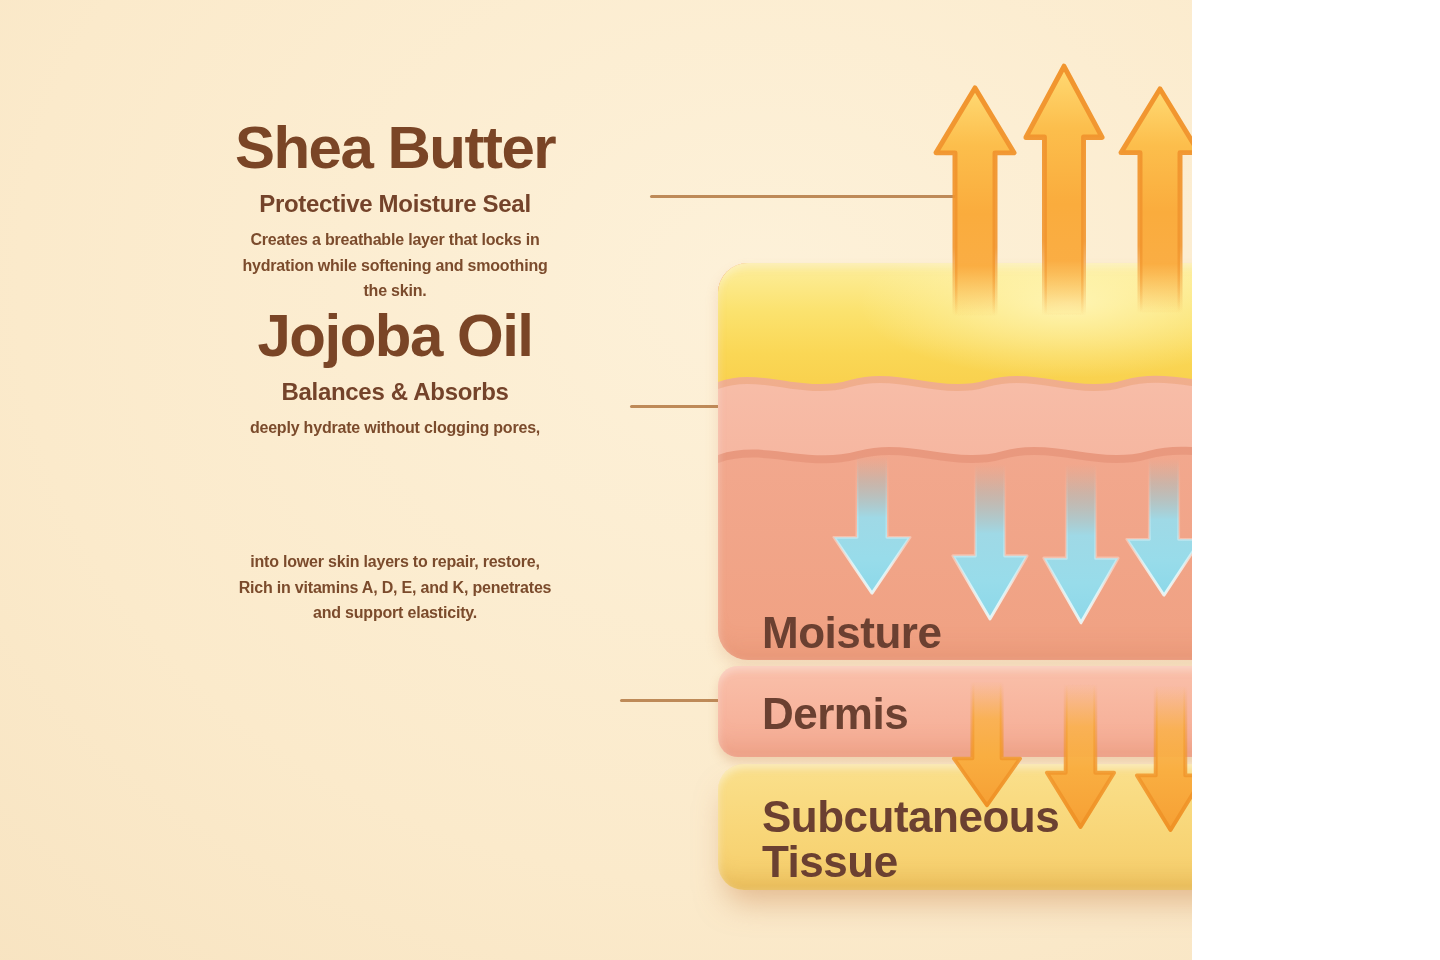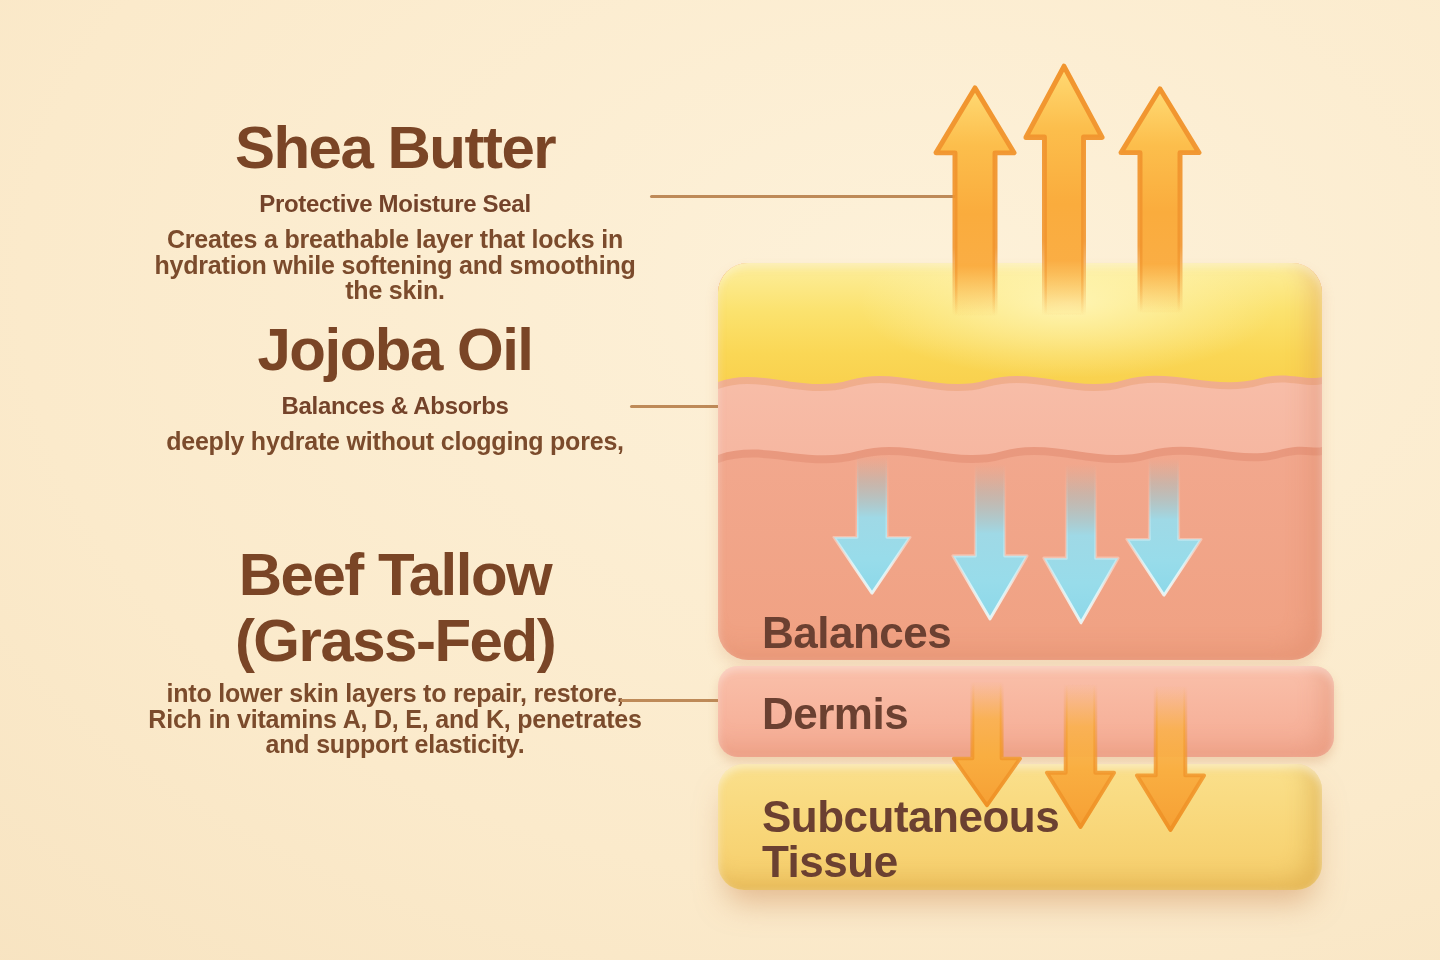--- a/index.html
+++ b/index.html
@@ -1,28 +1,28 @@
 <!DOCTYPE html>
 <html><head>
 <meta charset="utf-8">
 <style>
   html,body{margin:0;padding:0;}
   .stage{
-    position:relative;width:1440px;height:960px;overflow:hidden;
+    position:relative;width:1192px;height:960px;overflow:hidden;
     font-family:"Liberation Sans","DejaVu Sans",sans-serif;
     background:radial-gradient(120% 120% at 64% 30%, #FDF1D9 0%, #FBEACB 52%, #F5DFBA 100%);
   }
   
   .info{position:absolute;left:110px;width:570px;text-align:center;}
-  .s1{top:116px}.s2{top:318px}.s3{top:542px}
+  .s1{top:116px}.s2{top:304px}.s3{top:542px}
   .title{font-size:60px;line-height:64px;font-weight:800;color:#7A4526;letter-spacing:-1.5px;}
   .s3 .title{line-height:66px;}
   .subtitle{font-size:24px;line-height:32px;font-weight:800;color:#74432A;margin-top:8px;letter-spacing:-0.3px;}
   .s3 .subtitle{margin-top:16px;}
-  .body{margin-top:7px;font-size:25px;line-height:25.5px;font-weight:700;color:#7B4B2C;letter-spacing:-0.2px;}
+  .body{margin-top:7px;font-size:16px;line-height:25.5px;font-weight:700;color:#7B4B2C;letter-spacing:-0.2px;}
   .body div{white-space:nowrap;}
   
   .connector{position:absolute;height:3px;border-radius:2px;background:#BE8A58;z-index:5;}
   .c1{left:650px;top:195px;width:308px;}
   .c2{left:630px;top:405px;width:92px;}
   .c3{left:620px;top:699px;width:102px;}
   
   .skin{position:absolute;left:718px;top:263px;width:604px;height:630px;z-index:10;}
   .slab{position:absolute;left:0;width:604px;}
   .slab-epi{top:0;height:397px;border-radius:30px;overflow:hidden;box-shadow:0 8px 14px rgba(205,130,85,.2);}
@@ -137,24 +137,20 @@
     <div class="title">
       <div>Jojoba Oil</div>
     </div>
     <div class="subtitle">Balances &amp; Absorbs</div>
     <div class="body">
       <div>deeply hydrate without clogging pores,</div>
     </div>
   </section>
 
   <section class="info s3">
-    <div class="title">
-      <div>Beef Tallow</div>
-      <div>(Grass-Fed)</div>
-    </div>
     <div class="body">
       <div>into lower skin layers to repair, restore,</div>
       <div>Rich in vitamins A, D, E, and K, penetrates</div>
       <div>and support elasticity.</div>
     </div>
   </section>
 
   <div class="connector c1"></div>
   <div class="connector c2"></div>
   <div class="connector c3"></div>
@@ -164,21 +160,21 @@
     <div class="slab slab-epi">
       <svg viewBox="0 0 604 397" preserveAspectRatio="none">
         <rect x="0" y="0" width="604" height="397" fill="url(#epiGrad)"></rect>
         <path transform="translate(0,8)" fill="#D97F63" opacity="0.35" d="M0 192 C 45 176, 90 202, 140 188 C 190 174, 235 202, 285 188 C 335 174, 380 202, 430 188 C 480 174, 520 200, 565 186 C 585 181, 596 186, 604 184 L604 0 L0 0 Z"></path>
         <path fill="url(#bandGrad)" d="M0 192 C 45 176, 90 202, 140 188 C 190 174, 235 202, 285 188 C 335 174, 380 202, 430 188 C 480 174, 520 200, 565 186 C 585 181, 596 186, 604 184 L604 0 L0 0 Z"></path>
         <path transform="translate(0,7)" fill="#E08A4E" opacity="0.3" d="M0 119 C 40 103, 85 131, 132 117 C 179 103, 222 131, 269 117 C 316 103, 359 131, 406 117 C 453 103, 496 129, 543 115 C 568 108, 590 118, 604 114 L604 0 L0 0 Z"></path>
         <path fill="url(#yelGrad)" d="M0 119 C 40 103, 85 131, 132 117 C 179 103, 222 131, 269 117 C 316 103, 359 131, 406 117 C 453 103, 496 129, 543 115 C 568 108, 590 118, 604 114 L604 0 L0 0 Z"></path>
         <ellipse cx="350" cy="40" rx="210" ry="75" fill="url(#glowGrad)"></ellipse>
       </svg>
       <i class="rim"></i>
-      <div class="layer-label lab-epi">Balances</div>
+      <div class="layer-label lab-epi">Moisture</div>
     </div>
 
     <div class="slab slab-derm">
       <i class="rim"></i>
       <div class="layer-label lab-derm">Dermis</div>
     </div>
 
     <div class="slab slab-sub">
       <i class="rim"></i>
       <div class="layer-label lab-sub">Subcutaneous Tissue</div>

